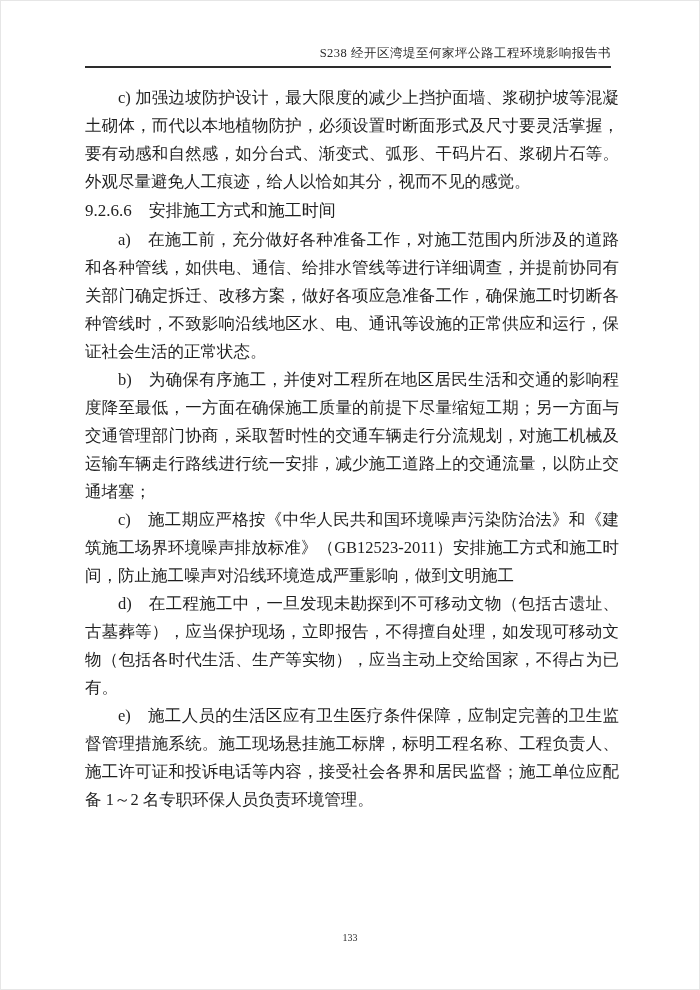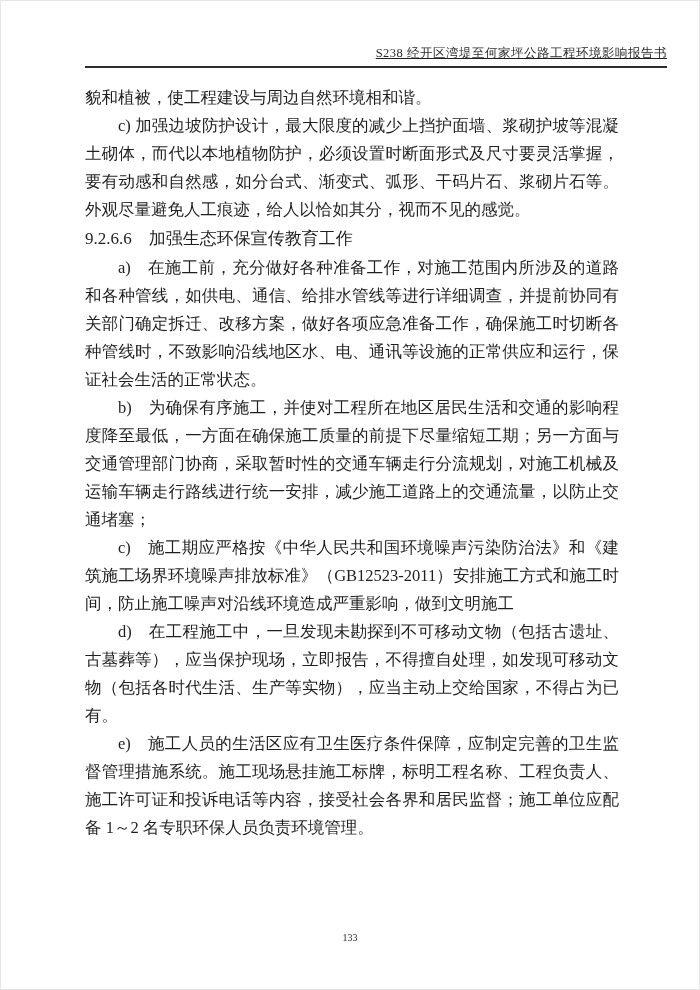--- a/index.html
+++ b/index.html
@@ -13,22 +13,21 @@
     height: 990px;
     margin: 0 auto;
     background: #ffffff;
     box-sizing: border-box;
     border: 1px solid #e6e6e6;
     font-family: "Liberation Serif", "DejaVu Serif", serif;
     color: #1f1f1f;
     overflow: hidden;
   }
   .page-header {
-    padding: 44px 32px 0 84px;
-    text-decoration: underline;
+    padding: 44px 88px 0 84px;
   }
   .running-title {
     text-align: right;
     font-size: 12.5px;
     letter-spacing: 0.5px;
     color: #2b2b2b;
     line-height: 16px;
   }
   .header-rule {
     margin-top: 5px;
@@ -79,25 +78,24 @@
 
 <div class="page">
 
   <div class="page-header">
     <div class="running-title">S238 经开区湾堤至何家坪公路工程环境影响报告书</div>
     <div class="header-rule"></div>
   </div>
 
   <div class="doc-body">
 
-    <p class="no-indent">貌和植被，使工程建设与周边自然环境相和谐。</p>
 
     <p class="indent">c) 加强边坡防护设计，最大限度的减少上挡护面墙、浆砌护坡等混凝土砌体，而代以本地植物防护，必须设置时断面形式及尺寸要灵活掌握，要有动感和自然感，如分台式、渐变式、弧形、干码片石、浆砌片石等。外观尽量避免人工痕迹，给人以恰如其分，视而不见的感觉。</p>
 
-    <h3 class="heading"><span class="sec-num">9.2.6.6</span><span>加强生态环保宣传教育工作</span></h3>
+    <h3 class="heading"><span class="sec-num">9.2.6.6</span><span>安排施工方式和施工时间</span></h3>
 
 
 
     <p class="indent">a)　在施工前，充分做好各种准备工作，对施工范围内所涉及的道路和各种管线，如供电、通信、给排水管线等进行详细调查，并提前协同有关部门确定拆迁、改移方案，做好各项应急准备工作，确保施工时切断各种管线时，不致影响沿线地区水、电、通讯等设施的正常供应和运行，保证社会生活的正常状态。</p>
 
     <p class="indent">b)　为确保有序施工，并使对工程所在地区居民生活和交通的影响程度降至最低，一方面在确保施工质量的前提下尽量缩短工期；另一方面与交通管理部门协商，采取暂时性的交通车辆走行分流规划，对施工机械及运输车辆走行路线进行统一安排，减少施工道路上的交通流量，以防止交通堵塞；</p>
 
     <p class="indent">c)　施工期应严格按《中华人民共和国环境噪声污染防治法》和《建筑施工场界环境噪声排放标准》（GB12523-2011）安排施工方式和施工时间，防止施工噪声对沿线环境造成严重影响，做到文明施工</p>
 
     <p class="indent">d)　在工程施工中，一旦发现未勘探到不可移动文物（包括古遗址、古墓葬等），应当保护现场，立即报告，不得擅自处理，如发现可移动文物（包括各时代生活、生产等实物），应当主动上交给国家，不得占为已有。</p>

